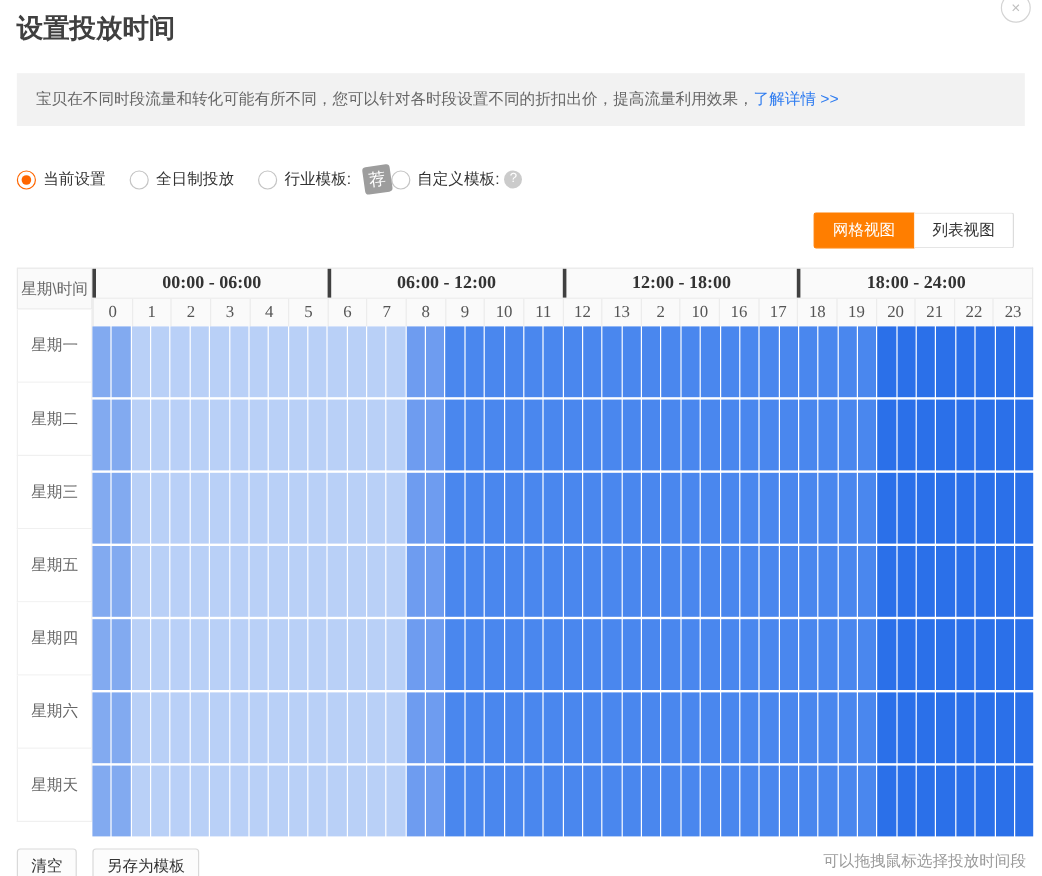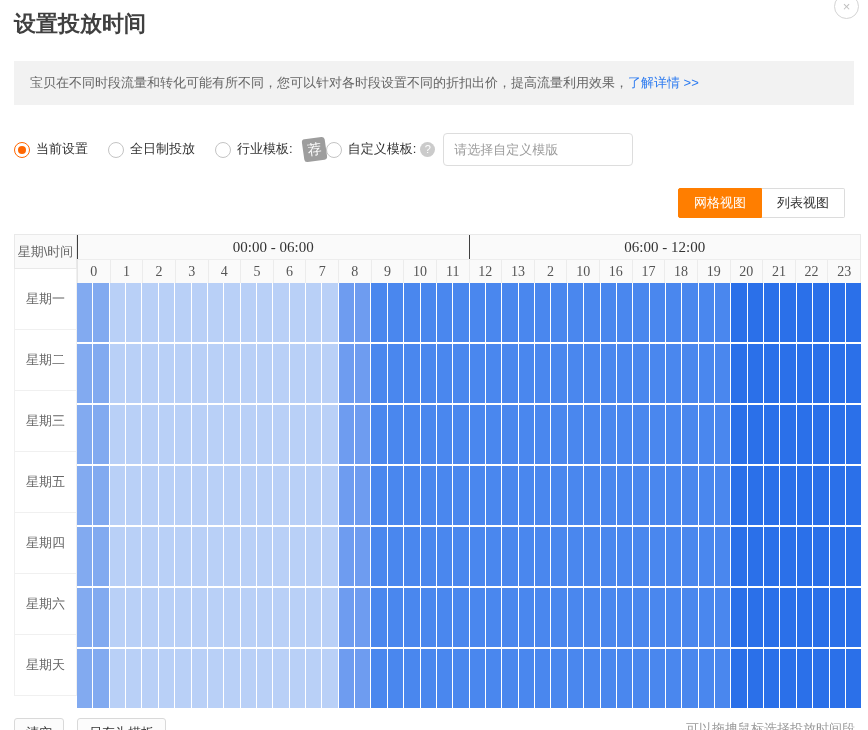--- a/index.html
+++ b/index.html
@@ -98,21 +98,21 @@
     border-radius: 50%;
     background: #cbcbcb;
     color: #fff;
     font-size: 11px;
     line-height: 15px;
     text-align: center;
     flex: 0 0 15px;
   }
   
   .view-toggle {
-    margin: 23px 23px 0 0;
+    margin: 12px 23px 0 0;
     display: flex;
     justify-content: flex-end;
     height: 30px;
   }
   .view-toggle button {
     height: 30px;
     padding: 0 15px;
     font-size: 13px;
     font-family: "Liberation Sans", sans-serif;
     cursor: pointer;
@@ -156,23 +156,23 @@
   }
   .tg-right { flex: 1; min-width: 0; }
   .tg-head {
     border-top: 1px solid #e9e9e9;
     border-right: 1px solid #e9e9e9;
     background: #fafafa;
   }
   .tg-periods { display: flex; height: 25px; border-bottom: 1px solid #ededed; }
   .period-cell {
     flex: 1;
-    border-left: 1px solid #404040;
+    border-left: 3px solid #404040;
     font-family: "Liberation Serif", "DejaVu Serif", serif;
-    font-weight: normal;
+    font-weight: bold;
     font-size: 15px;
     color: #333;
     display: flex;
     align-items: center;
     justify-content: center;
   }
   .tg-hours { display: flex; height: 23px; }
   .hour-cell {
     flex: 1;
     border-left: 1px solid #ececec;
@@ -240,21 +240,20 @@
   <label class="opt">
     <span class="radio"></span>
     <span class="opt-label">行业模板:</span>
   </label>
   <span class="rec-badge">荐</span>
   <label class="opt">
     <span class="radio"></span>
     <span class="opt-label">自定义模板:</span>
   </label>
   <span class="help-icon">?</span>
-  <input class="tpl-input" placeholder="请选择自定义模版" style="">
 </div>
 
 <div class="view-toggle">
   <button class="btn-gridview">网格视图</button>
   <button class="btn-listview">列表视图</button>
 </div>
 
 <div class="tg">
   <div class="tg-left">
     <div class="tg-corner">星期\时间</div>
@@ -264,20 +263,22 @@
       <div class="day-label">星期五</div>
       <div class="day-label">星期四</div>
       <div class="day-label">星期六</div>
       <div class="day-label">星期天</div>
     </div>
   <div class="tg-right">
     <div class="tg-head">
       <div class="tg-periods">
           <div class="period-cell">00:00 - 06:00</div>
           <div class="period-cell">06:00 - 12:00</div>
+          <div class="period-cell">12:00 - 18:00</div>
+          <div class="period-cell">18:00 - 24:00</div>
         </div>
       <div class="tg-hours">
           <div class="hour-cell">0</div>
           <div class="hour-cell">1</div>
           <div class="hour-cell">2</div>
           <div class="hour-cell">3</div>
           <div class="hour-cell">4</div>
           <div class="hour-cell">5</div>
           <div class="hour-cell">6</div>
           <div class="hour-cell">7</div>

